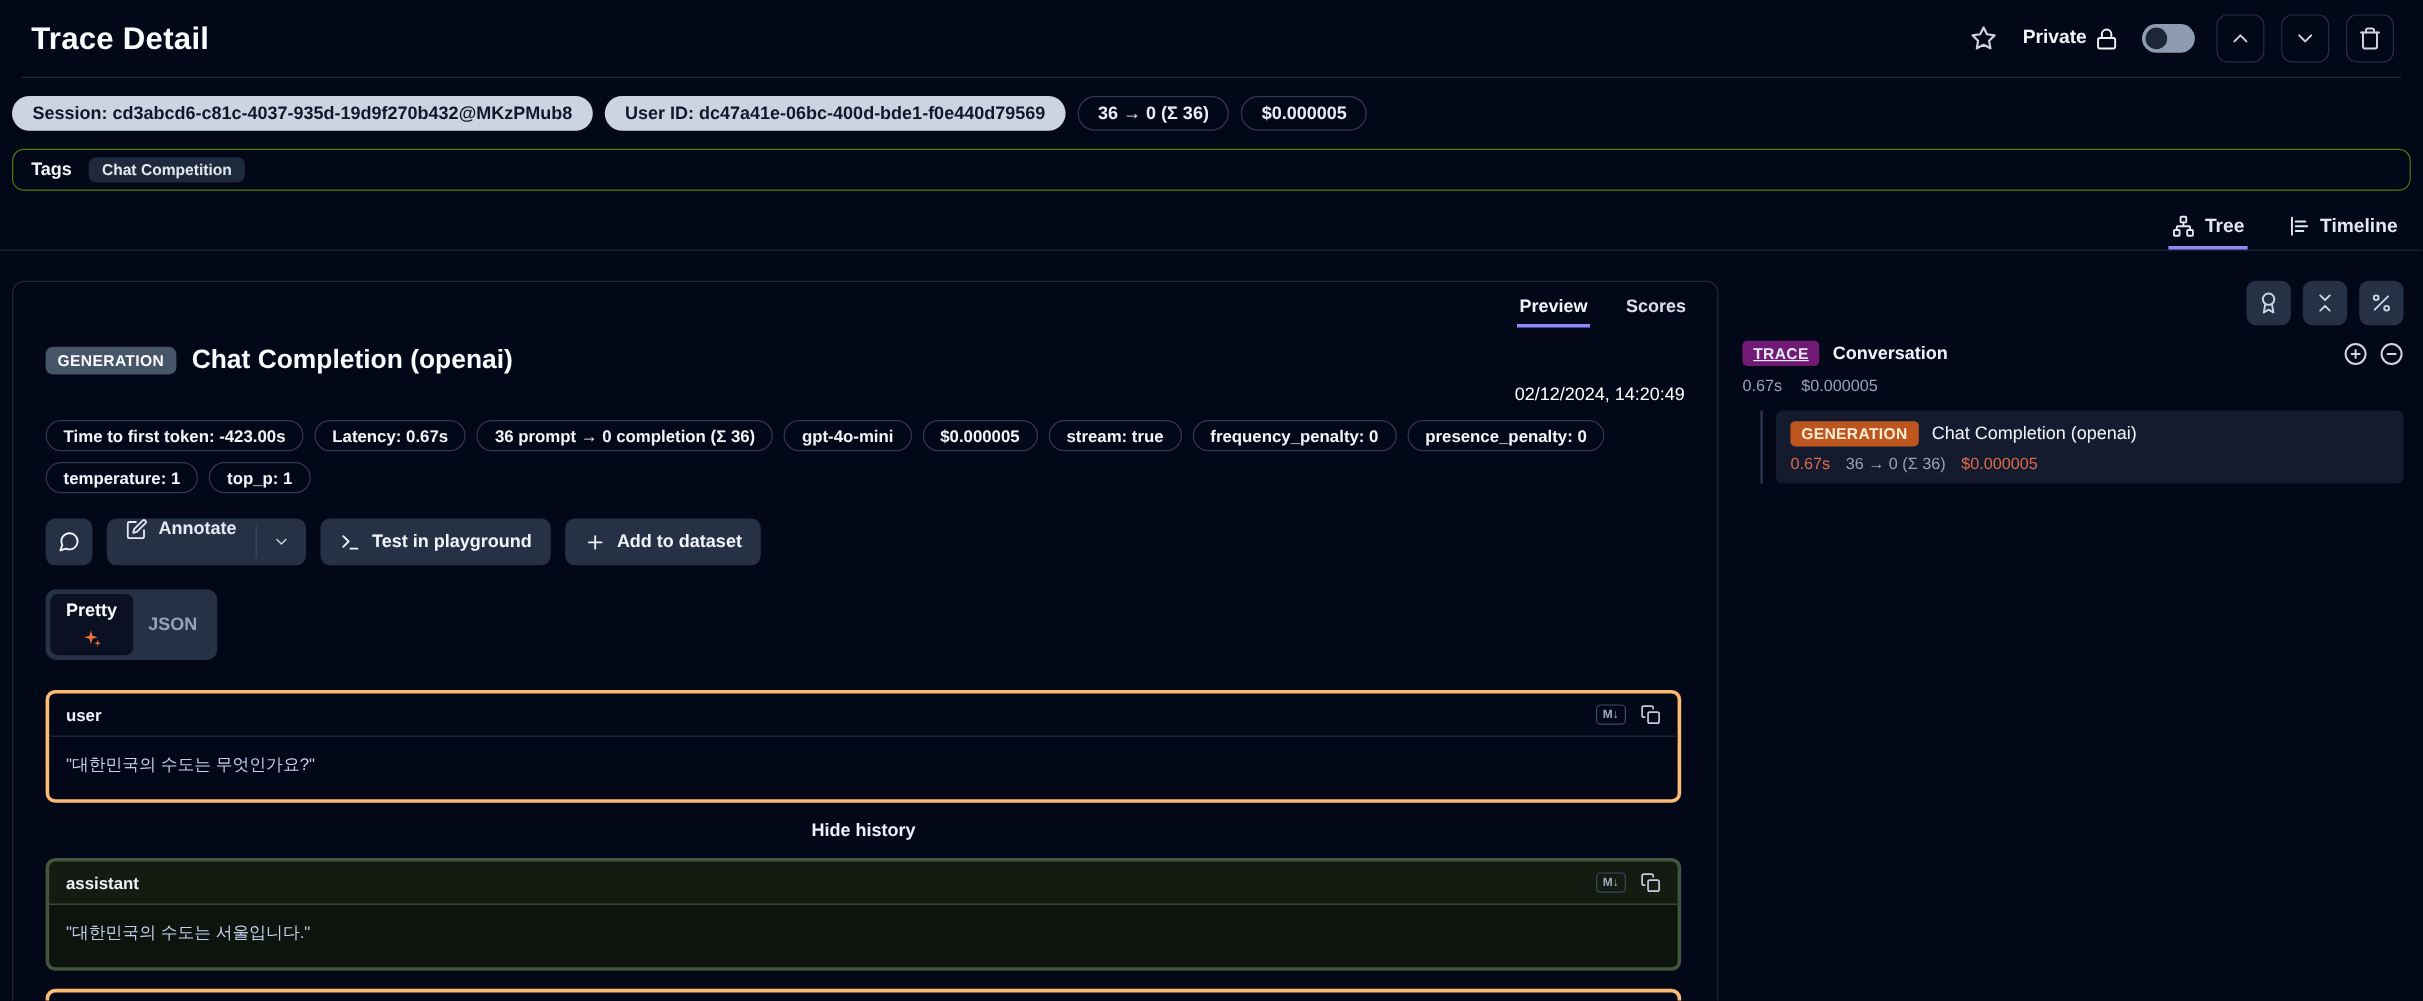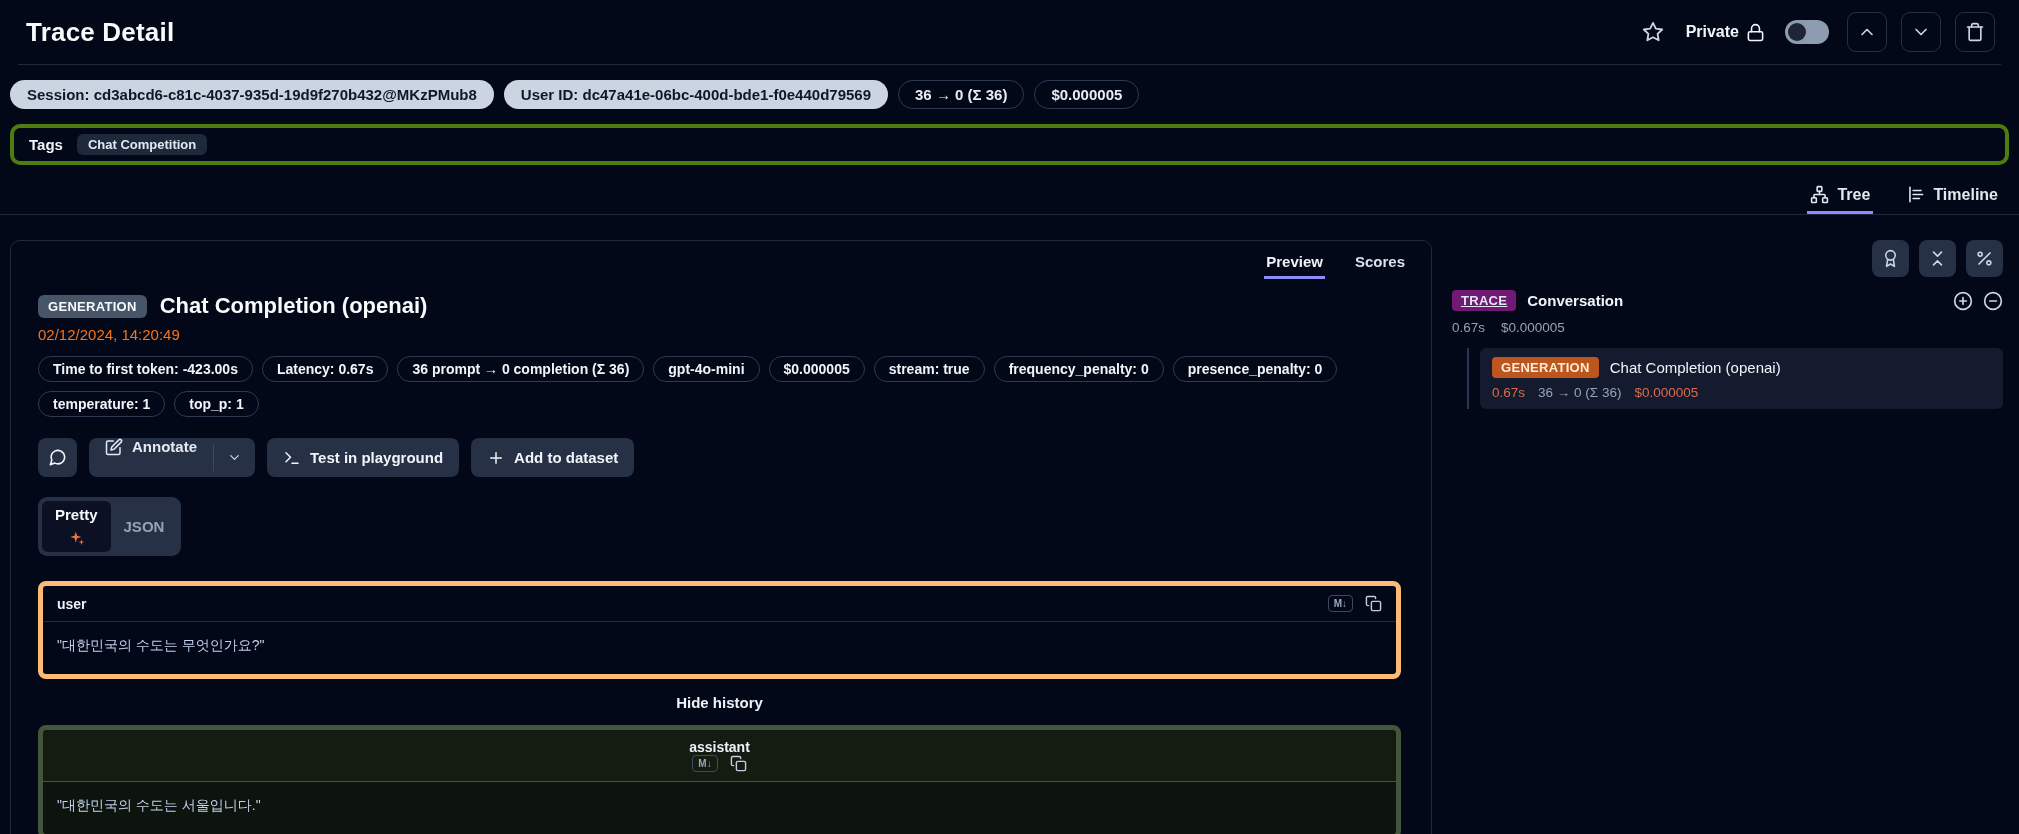--- a/index.html
+++ b/index.html
@@ -21,68 +21,68 @@
   .toggle .knob { position:absolute; left:3px; top:3px; width:18px; height:18px; border-radius:50%; background:#1d2638; }
   .sq-btn { width:40px; height:40px; border:1px solid #242f47; border-radius:9px; display:flex; align-items:center; justify-content:center; color:#cbd5e1; cursor:pointer; background:transparent; }
   .divider { border-top:1px solid #1e293b; margin:0 18px; }
 
   
   .badge-row { display:flex; align-items:center; gap:10px; padding:15px 10px 13px; }
   .badge-light { background:#cbd5e1; color:#0f172a; font-size:15px; font-weight:700; padding:6px 17px; border-radius:9999px; cursor:pointer; }
   .badge-outline { border:1px solid #2e3a52; color:#e8edf5; font-size:15px; font-weight:700; padding:5px 16px; border-radius:9999px; }
 
   
-  .tags-box { margin:2px 10px 0; border:4px solid #4d7c0f; border-radius:10px; padding:6px 15px; display:flex; align-items:center; gap:14px; }
+  .tags-box { margin:2px 10px 0; border:1px solid #4d7c0f; border-radius:10px; padding:6px 15px; display:flex; align-items:center; gap:14px; }
   .tags-label { font-size:15px; font-weight:700; color:#f1f5f9; }
   .tag-chip { background:#1e293b; color:#e2e8f0; font-size:13px; font-weight:700; padding:3px 11px; border-radius:6px; cursor:pointer; }
 
   
   .vtabs { margin-top:16px; border-bottom:1px solid #1e293b; display:flex; justify-content:flex-end; gap:30px; padding:0 18px; }
   .vtab { display:flex; align-items:center; gap:8px; padding:4px 3px 10px; font-size:16px; font-weight:600; color:#e2e8f0; cursor:pointer; }
   .vtab.active { box-shadow: inset 0 -3px 0 #8b8cf8; }
 
   
   .content { display:flex; align-items:flex-start; gap:20px; padding:25px 8px 0 10px; }
   .panel { width:1422px; height:700px; border:1px solid #1e293b; border-radius:10px; }
   .ptabs { display:flex; justify-content:flex-end; gap:28px; padding:10px 24px 0 0; }
   .ptab { font-size:15px; font-weight:600; color:#f1f5f9; padding:2px 2px 9px; cursor:pointer; }
   .ptab.inactive { color:#dbe2ec; }
   .ptab.active { box-shadow: inset 0 -3px 0 #8b8cf8; }
 
   .obs-hdr { display:flex; align-items:center; gap:13px; padding:14px 27px 0; }
   .type-badge { background:#475569; color:#f8fafc; font-size:13px; font-weight:700; padding:4px 10px; border-radius:6px; letter-spacing:.3px; }
   .obs-title { font-size:22px; font-weight:700; color:#f8fafc; }
-  .obs-time { padding:7px 27px 0; font-size:15px; color:#f97316; }
+  .obs-time { padding:7px 27px 0; font-size:15px; color:#ffffff;text-align:right; }
 
   .metrics { display:flex; flex-wrap:wrap; gap:9px; padding:13px 27px 0; max-width:1390px; }
   .metric-chip { border:1px solid #2e3a52; border-radius:9999px; padding:4px 14px; font-size:14px; font-weight:700; color:#f1f5f9; white-space:nowrap; }
 
   .actions { display:flex; align-items:stretch; gap:12px; padding:21px 27px 0; }
   .act-btn { background:#273146; border-radius:8px; display:flex; align-items:center; gap:9px; padding:0 16px; height:39px; font-size:15px; font-weight:700; color:#f1f5f9; cursor:pointer; }
   .act-icon-only { width:39px; justify-content:center; padding:0; }
   .split { display:flex; align-items:stretch; background:#273146; border-radius:8px; overflow:hidden; }
   .split-main { display:flex; align-items:flex-start; gap:9px; padding:0 16px; cursor:pointer; font-size:15px; font-weight:700; }
   .split-sep { width:1px; background:#3b4a63; margin:6px 0; }
   .split-caret { display:flex; align-items:center; padding:0 13px; cursor:pointer; color:#cbd5e1; }
 
   .fmt-toggle { display:inline-flex; align-items:center; background:#273146; border-radius:9px; padding:4px; margin:20px 0 0 27px; }
   .fmt-opt { display:flex; align-items:center; gap:7px; font-size:15px; font-weight:700; padding:5px 13px; border-radius:6px; cursor:pointer; }
   .fmt-opt.active { background:#0b1122; color:#f8fafc;flex-direction:column; }
   .fmt-opt.inactive { color:#94a3b8; }
 
   .io { margin:25px 30px 0 27px; }
-  .msg-box { border:5px solid #fdba74; border-radius:8px; margin-bottom:15px; }
+  .msg-box { border:3px solid #fdba74; border-radius:8px; margin-bottom:15px; }
   .msg-hdr { display:flex; align-items:center; justify-content:space-between; padding:9px 14px; border-bottom:1px solid #202c44; }
   .msg-role { font-size:14px; font-weight:700; color:#eef2f8; }
   .msg-tools { display:flex; align-items:center; gap:12px; color:#aab6c9; }
   .md-chip { border:1px solid #3b4a63; border-radius:4px; font-size:10px; font-weight:700; padding:2px 5px; color:#9aa7bc; cursor:pointer; }
   .copy-btn { cursor:pointer; color:#c3cddd; }
   .msg-body { padding:13px 14px 18px; font-size:14px; color:#c3d0ee; white-space:pre-wrap; line-height:1.5; }
   .msg-box.assistant { border-color:#43553d; background:#0d130d; }
-  .msg-box.assistant .msg-hdr { border-bottom-color:#43553d; background:rgba(86,112,66,.10);flex-direction:column; }
+  .msg-box.assistant .msg-hdr { border-bottom-color:#43553d; background:rgba(86,112,66,.10); }
   .hide-history { text-align:center; font-size:15px; font-weight:700; color:#eef2f8; margin:3px 0 14px; cursor:pointer; }
 
   
   .side { flex:1; padding-right:8px; }
   .side-icons { display:flex; justify-content:flex-end; gap:10px; }
   .side-btn { width:37px; height:37px; background:#273146; border-radius:8px; display:flex; align-items:center; justify-content:center; color:#cdd6e4; cursor:pointer; }
   .trace-row { display:flex; align-items:center; gap:11px; margin-top:13px; }
   .trace-badge { background:#701a75; color:#e2e8f0; font-size:13px; font-weight:700; padding:3px 9px; border-radius:4px; letter-spacing:.3px;text-decoration:underline; }
   .trace-title { font-size:15px; font-weight:600; color:#f1f5f9; }
   .trace-zoom { margin-left:auto; display:flex; gap:10px; color:#cdd6e4; }

